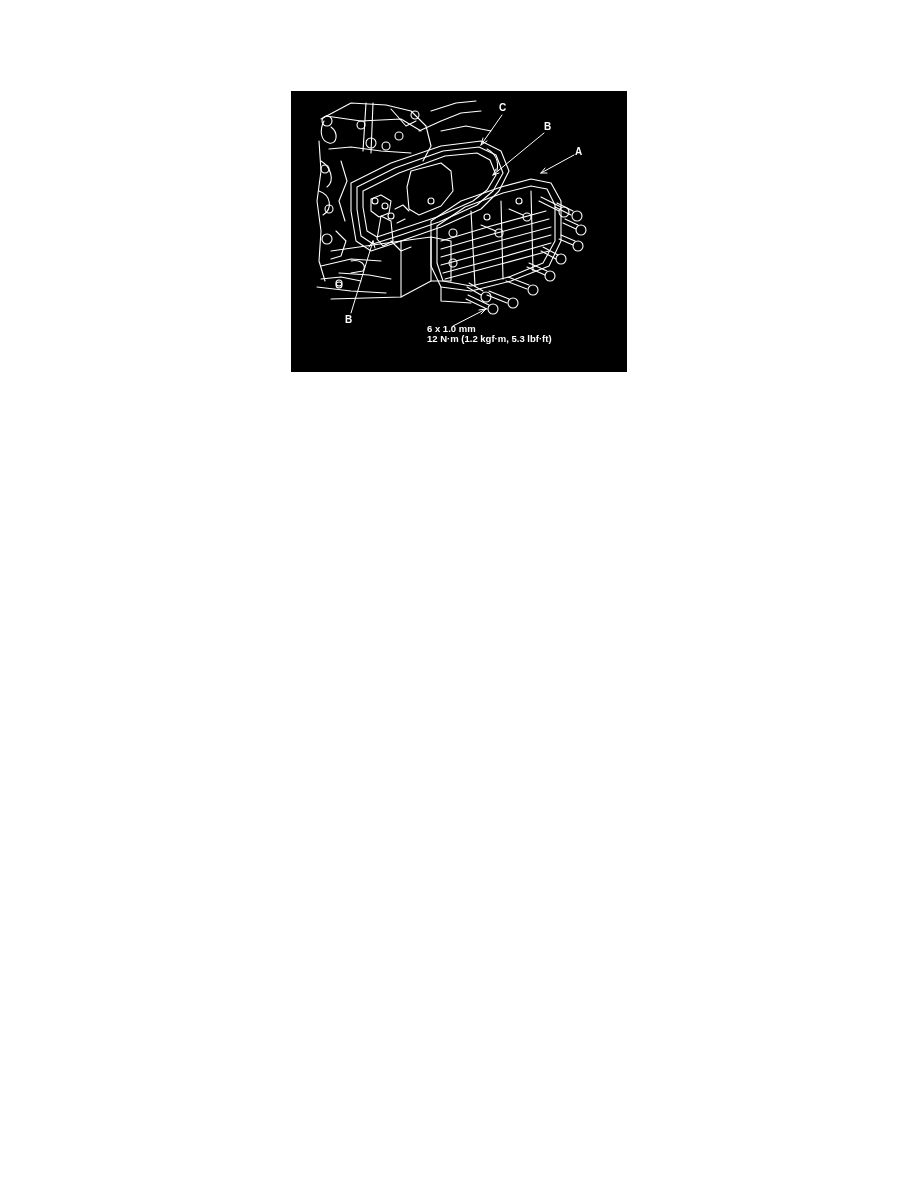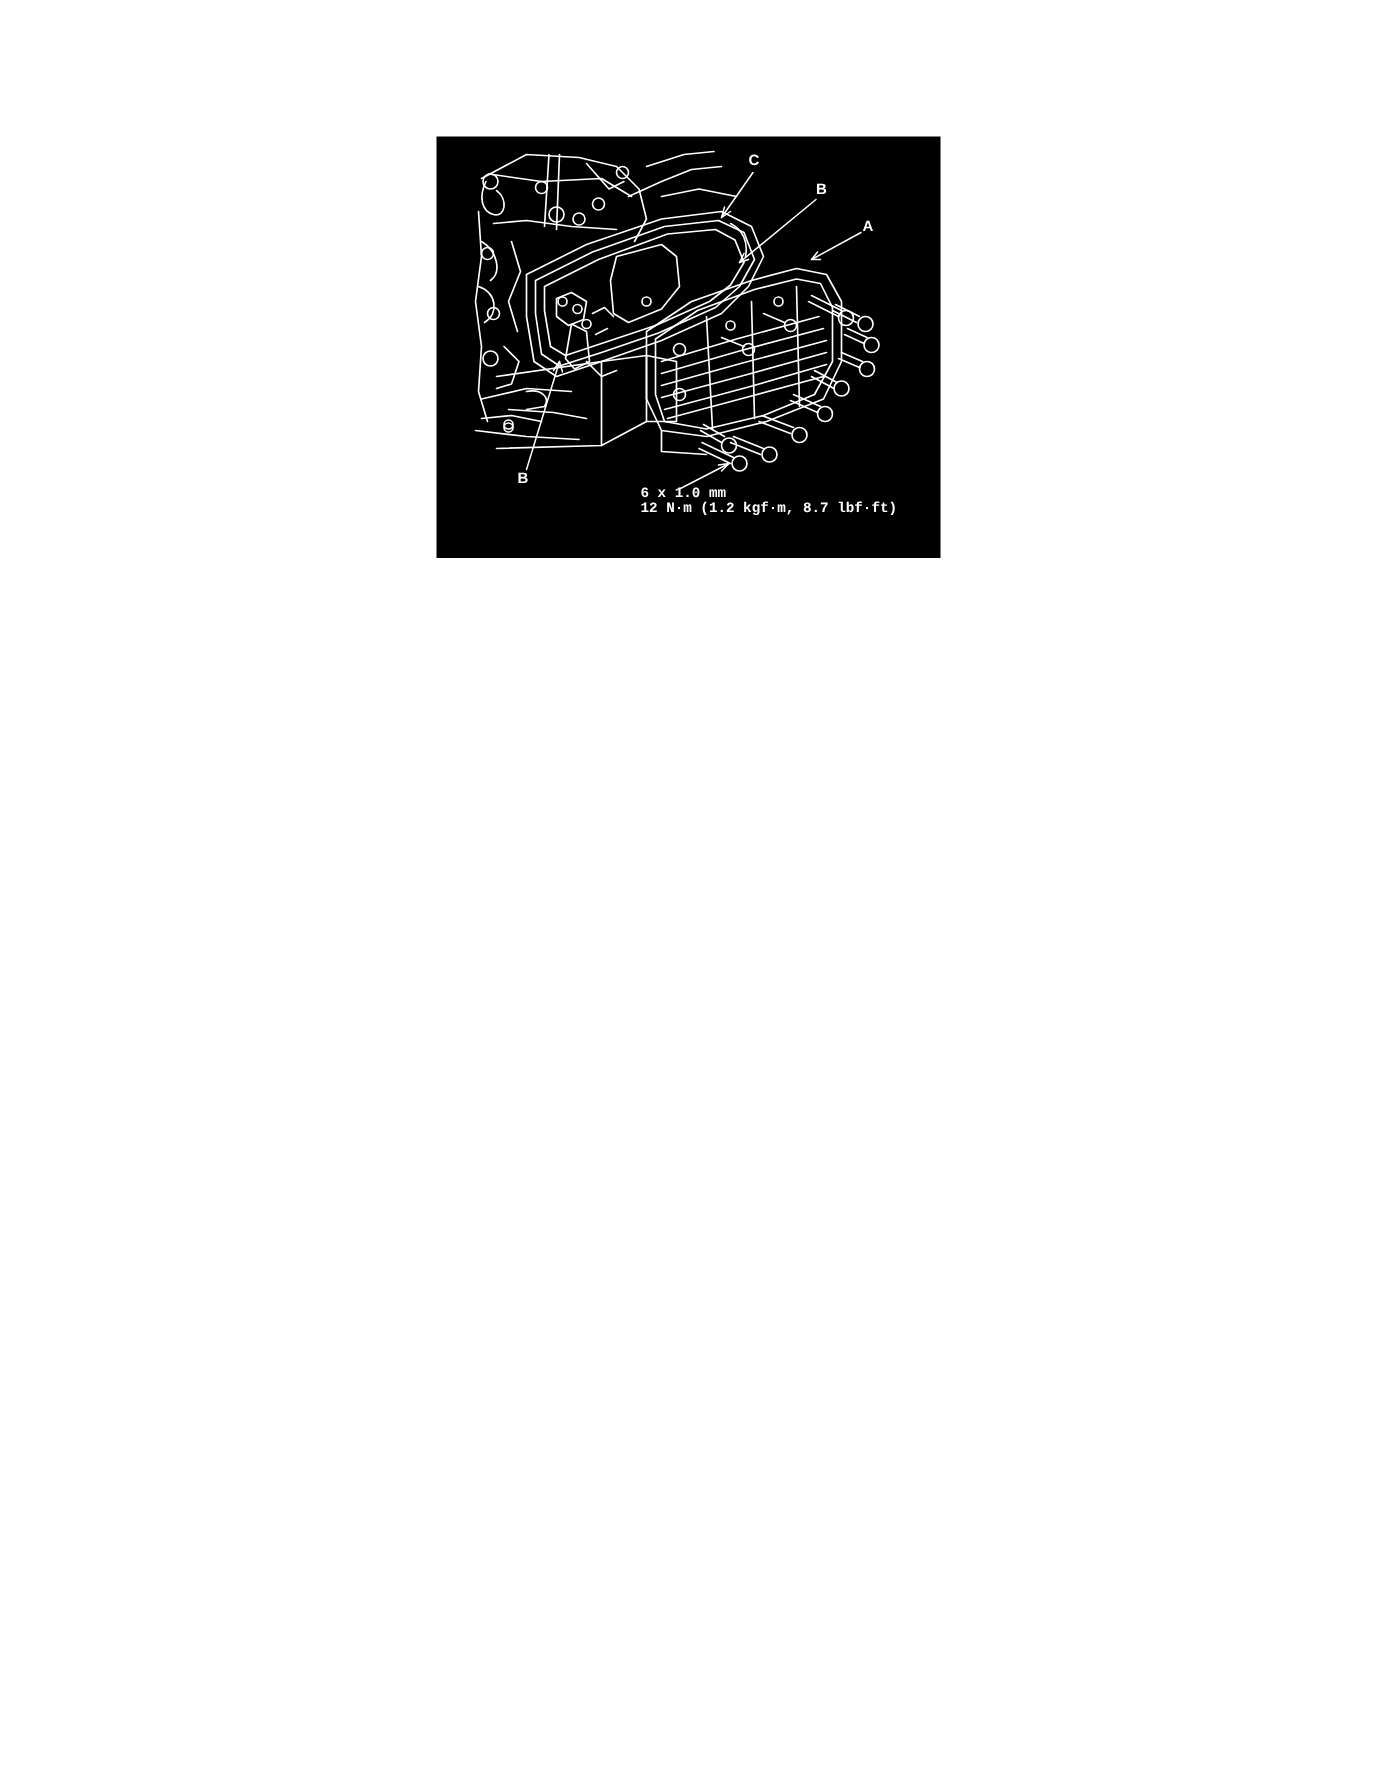--- a/index.html
+++ b/index.html
@@ -4,21 +4,21 @@
   <style>
     html, body { margin: 0; padding: 0; background: #ffffff; }
     body { width: 918px; height: 1188px; position: relative; overflow: hidden;
            font-family: "Liberation Sans", sans-serif; }
     .figure { position: absolute; left: 291px; top: 91px; width: 336px; height: 281px;
               background: #000000; overflow: hidden; }
     .figure svg { position: absolute; left: 0; top: 0; }
     .callout { position: absolute; color: #ffffff; font-weight: bold; font-size: 10px;
                font-family: "Liberation Sans", sans-serif; line-height: 1; }
     .spec { position: absolute; left: 136px; top: 233px; color: #ffffff; font-weight: bold;
-            font-size: 9.5px; line-height: 10px; font-family: Liberation Mono, monospace; white-space: nowrap; }
+            font-size: 9.5px; line-height: 10px; font-family: Liberation Sans, sans-serif; white-space: nowrap; }
   </style>
 </head>
 <body>
 
 <div class="figure">
   <svg width="336" height="281" viewBox="0 0 336 281" fill="none" stroke="#ffffff" stroke-width="1.1" stroke-linecap="round" stroke-linejoin="round">
 
     <g>
       <path d="M30 28 L60 12 L95 14 L120 20 L135 35 L140 55 L132 70"></path>
       <path d="M35 25 L70 30 L110 28 L130 40"></path>
@@ -169,15 +169,15 @@
     </g>
   </svg>
 
   <span class="callout" style="left:208px; top:12px;">C</span>
   <span class="callout" style="left:253px; top:31px;">B</span>
   <span class="callout" style="left:284px; top:56px;">A</span>
   <span class="callout" style="left:54px; top:224px;">B</span>
 
   <div class="spec">
     <div>6 x 1.0 mm</div>
-    <div>12 N·m (1.2 kgf·m, 8.7 lbf·ft)</div>
+    <div>12 N·m (1.2 kgf·m, 5.3 lbf·ft)</div>
   </div>
 </div>
 
 </body></html>

